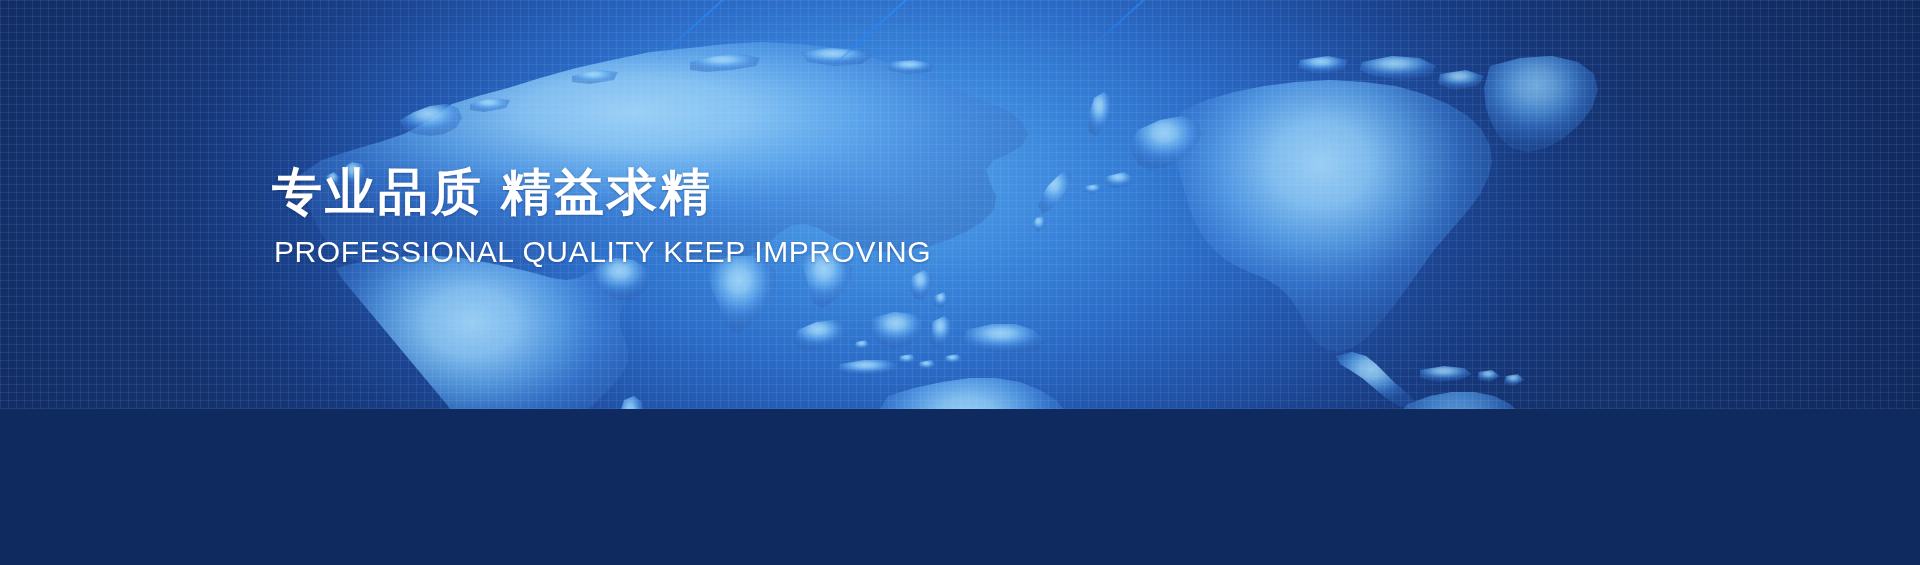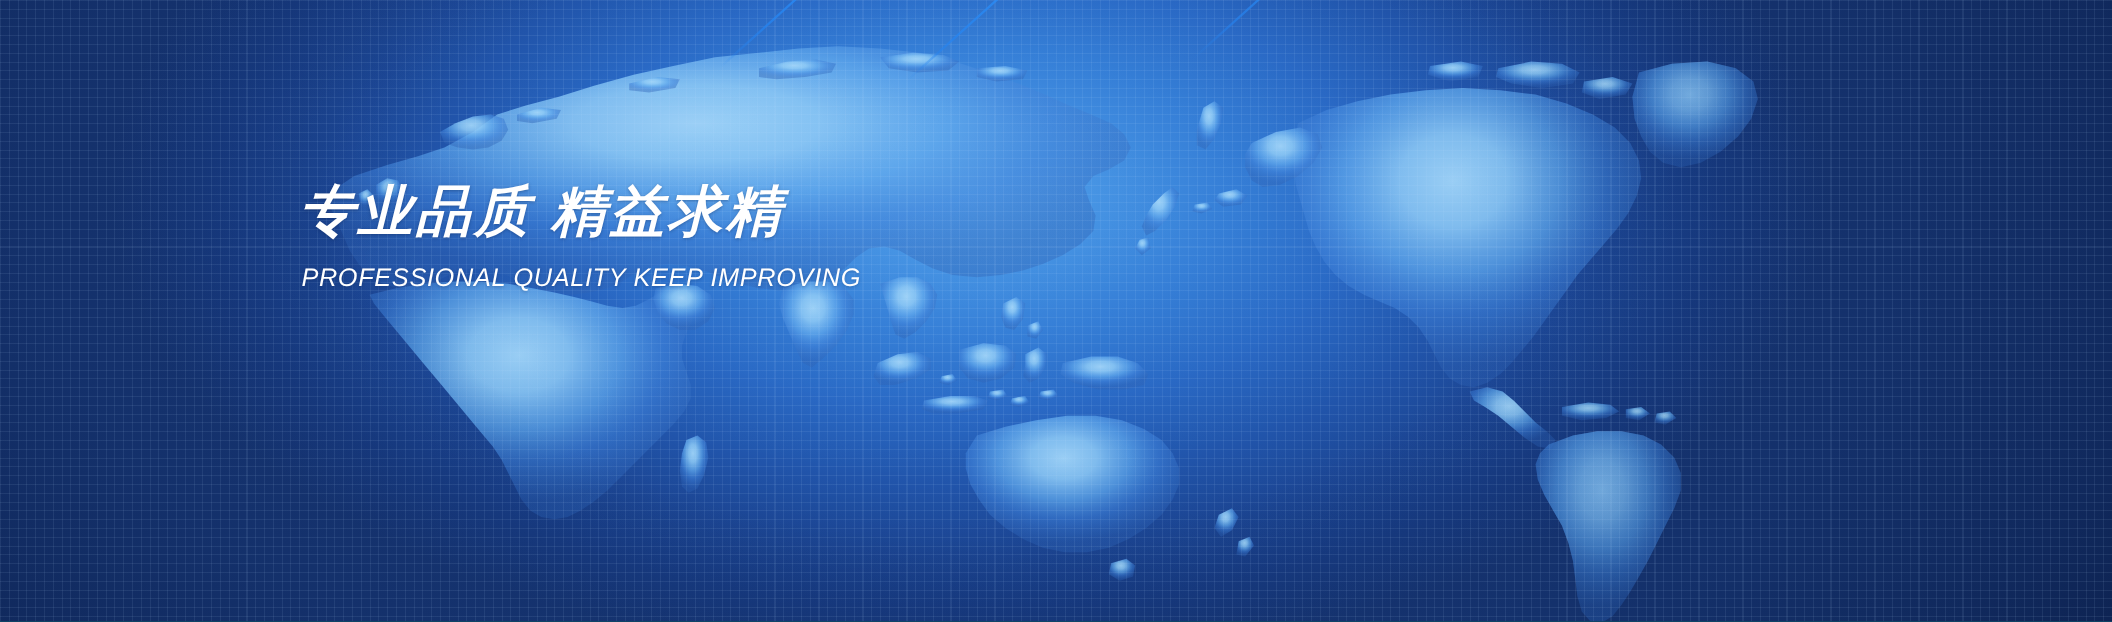--- a/index.html
+++ b/index.html
@@ -5,25 +5,24 @@
   html, body {
     margin: 0;
     padding: 0;
     background: #0f2a5e;
   }
   * { box-sizing: border-box; }
 
   .banner {
     position: relative;
     width: 1920px;
-    height: 565px;
+    height: 409px;
     overflow: hidden;
     font-family: "Liberation Sans", "DejaVu Sans", sans-serif;
     background: #0f766e;
-    font-style: italic;
   }
 
   
   .bg-base {
     position: absolute;
     inset: 0;
     background:
       radial-gradient(ellipse 780px 430px at 880px 175px,
           #4da0ec 0%,
           #3f90e3 14%,
@@ -140,21 +139,21 @@
     font-size: 50px;
     line-height: 64px;
     font-weight: 700;
     letter-spacing: 3px;
     white-space: nowrap;
     text-shadow: 0 1px 3px rgba(8,30,72,0.35);
   }
   .subhead {
     margin: 6px 0 16px 2px;
     color: #ffffff;
-    font-size: 23px;
+    font-size: 30px;
     line-height: 44px;
     font-weight: 400;
     letter-spacing: 0.6px;
     white-space: nowrap;
     text-shadow: 0 1px 3px rgba(8,30,72,0.30);
   }
 </style>
 </head>
 <body>
 

